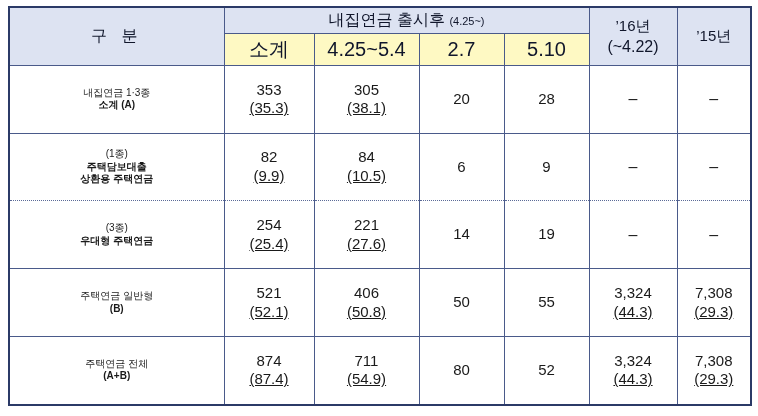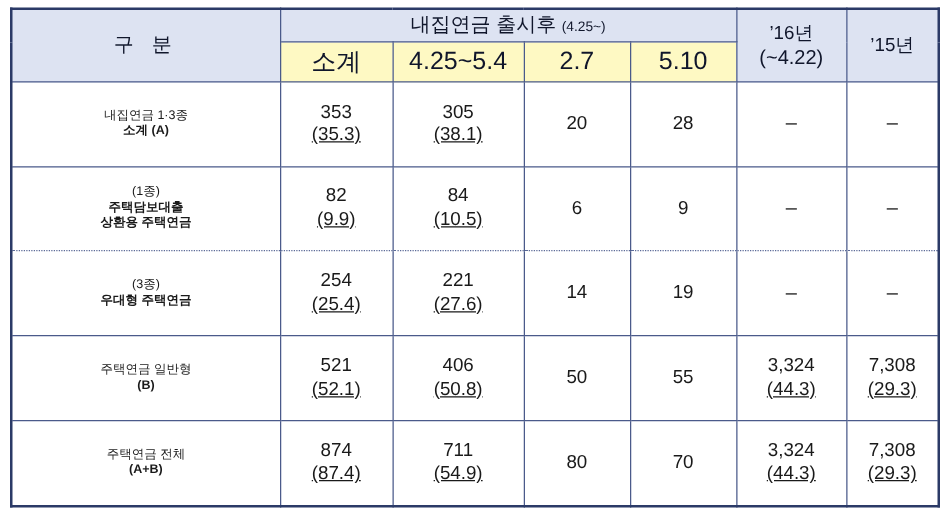--- a/index.html
+++ b/index.html
@@ -262,21 +262,21 @@
           <span class="paren">(87.4)</span>
         </td>
         <td class="num">
           <span class="main">711</span>
           <span class="paren">(54.9)</span>
         </td>
         <td class="num">
           <span class="main">80</span>
         </td>
         <td class="num">
-          <span class="main">70</span>
+          <span class="main">52</span>
         </td>
         <td class="num">
           <span class="main">3,324</span>
           <span class="paren">(44.3)</span>
         </td>
         <td class="num">
           <span class="main">7,308</span>
           <span class="paren">(29.3)</span>
         </td>
       </tr>

